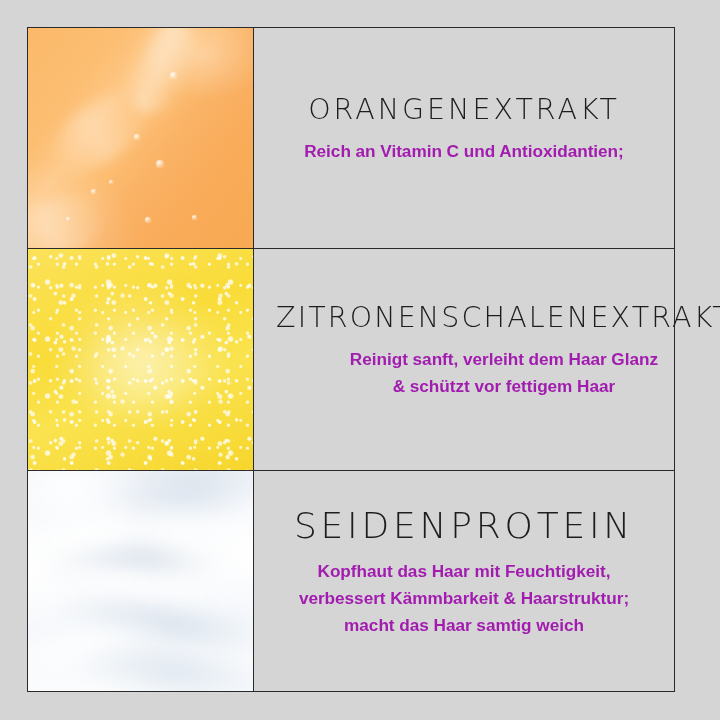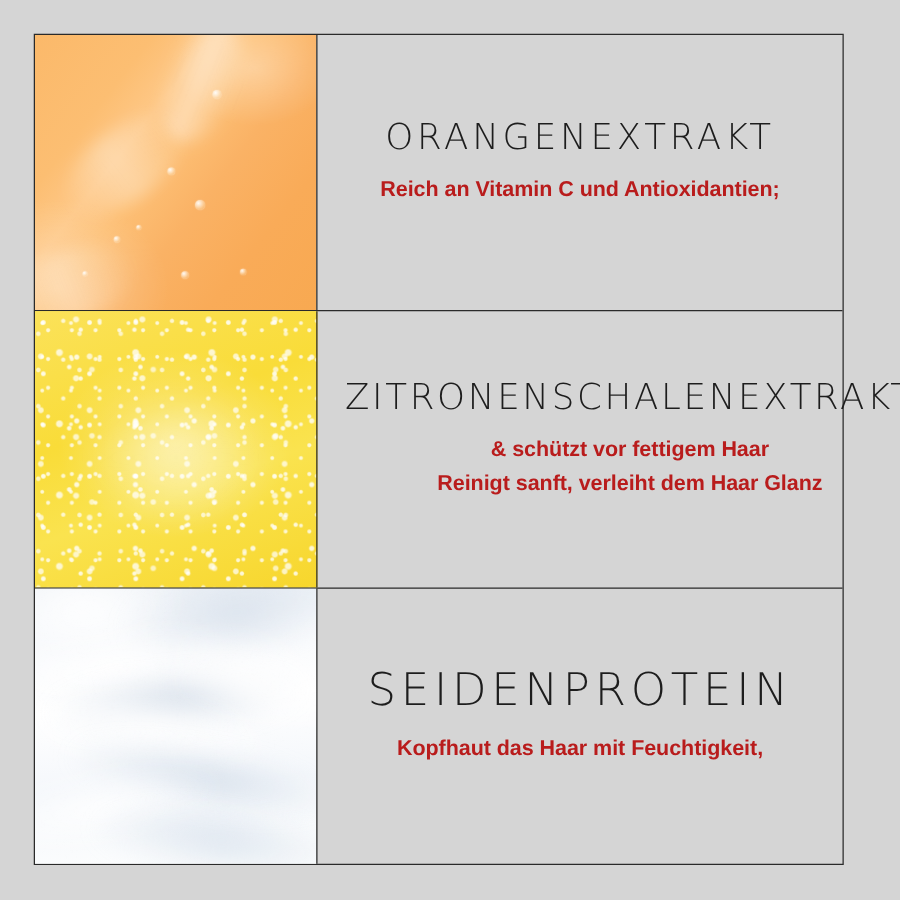--- a/index.html
+++ b/index.html
@@ -188,21 +188,21 @@
   }
   .row-1 .ingredient-title { font-size: 28.5px; }
   .row-2 .ingredient-title { font-size: 28.5px; letter-spacing: 0.075em; }
   .row-3 .ingredient-title { font-size: 36px; letter-spacing: 0.105em; }
 
   .ingredient-desc {
     font-family: "Liberation Sans", sans-serif;
     font-weight: bold;
     font-size: 17.2px;
     line-height: 1.56;
-    color: #b91c1c;
+    color: #a21caf;
     margin: 0;
     letter-spacing: -0.002em;
   }
   .ingredient-desc .line { display: block; white-space: nowrap; }
 </style>
 </head>
 <body>
 
 <div id="ingredient-card">
 
@@ -229,39 +229,41 @@
   </div>
 
   <div class="ingredient-row row-2">
     <div class="swatch swatch-yellow">
       <div class="zest-bright"></div>
       <div class="zest-flecks"></div>
     </div>
     <div class="text-col">
       <h2 class="ingredient-title">ZITRONENSCHALENEXTRAKT</h2>
       <p class="ingredient-desc">
+        <span class="line">Reinigt sanft, verleiht dem Haar Glanz</span>
         <span class="line">&amp; schützt vor fettigem Haar</span>
-        <span class="line">Reinigt sanft, verleiht dem Haar Glanz</span>
       </p>
     </div>
   </div>
 
   <div class="ingredient-row row-3">
     <div class="swatch swatch-foam">
       <div class="foam-wave fw1"></div>
       <div class="foam-wave fw2"></div>
       <div class="foam-wave fw3"></div>
       <div class="foam-wave fw4"></div>
       <div class="foam-wave fw5"></div>
       <div class="foam-wave fw6"></div>
       <div class="foam-wave fw7"></div>
       <div class="foam-wave fw8"></div>
       <div class="foam-wave fw9"></div>
     </div>
     <div class="text-col">
       <h2 class="ingredient-title">SEIDENPROTEIN</h2>
       <p class="ingredient-desc">
         <span class="line">Kopfhaut das Haar mit Feuchtigkeit,</span>
+        <span class="line">verbessert Kämmbarkeit &amp; Haarstruktur;</span>
+        <span class="line">macht das Haar samtig weich</span>
       </p>
     </div>
   </div>
 
 </div>
 
 </body></html>

